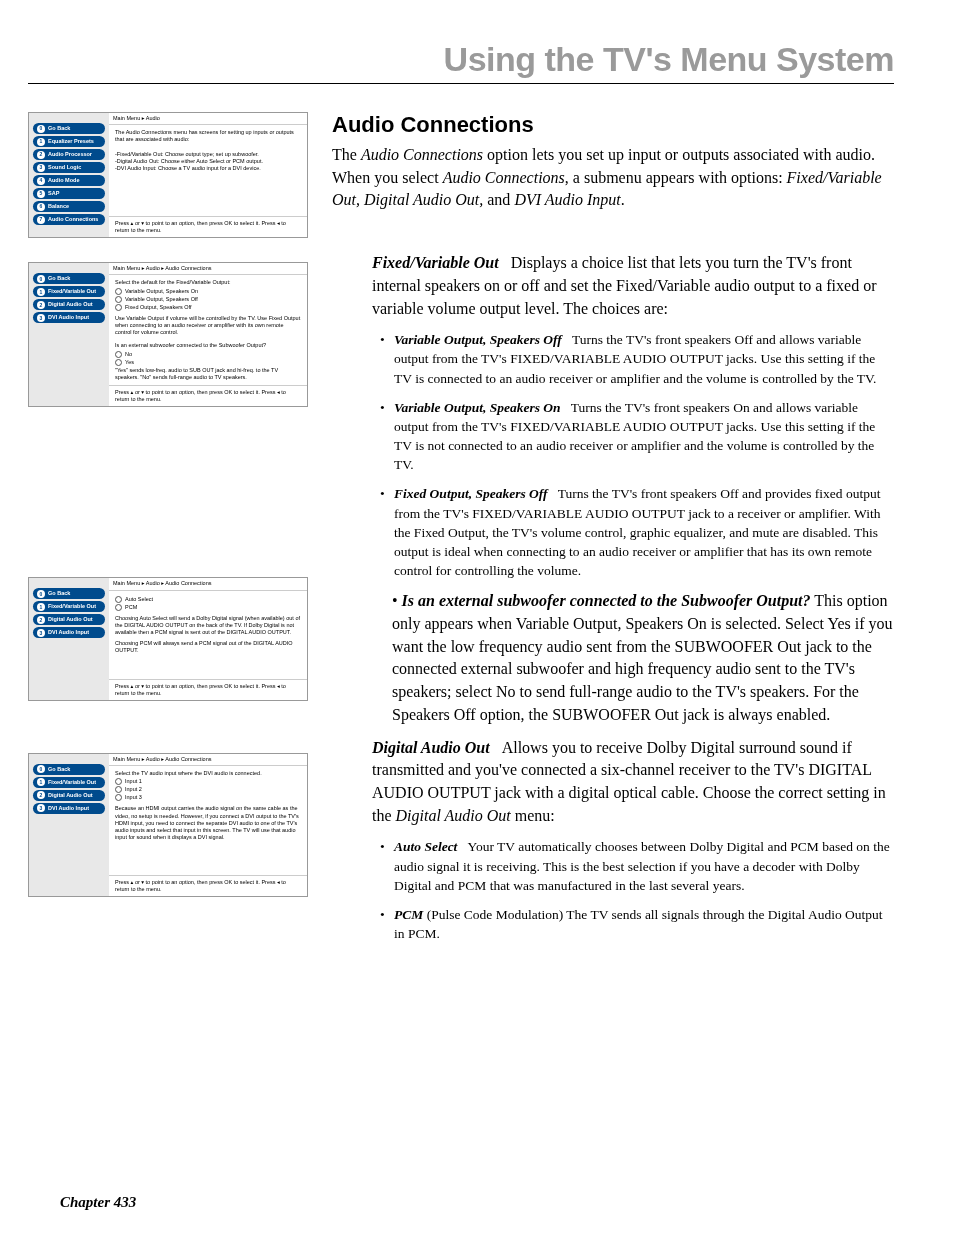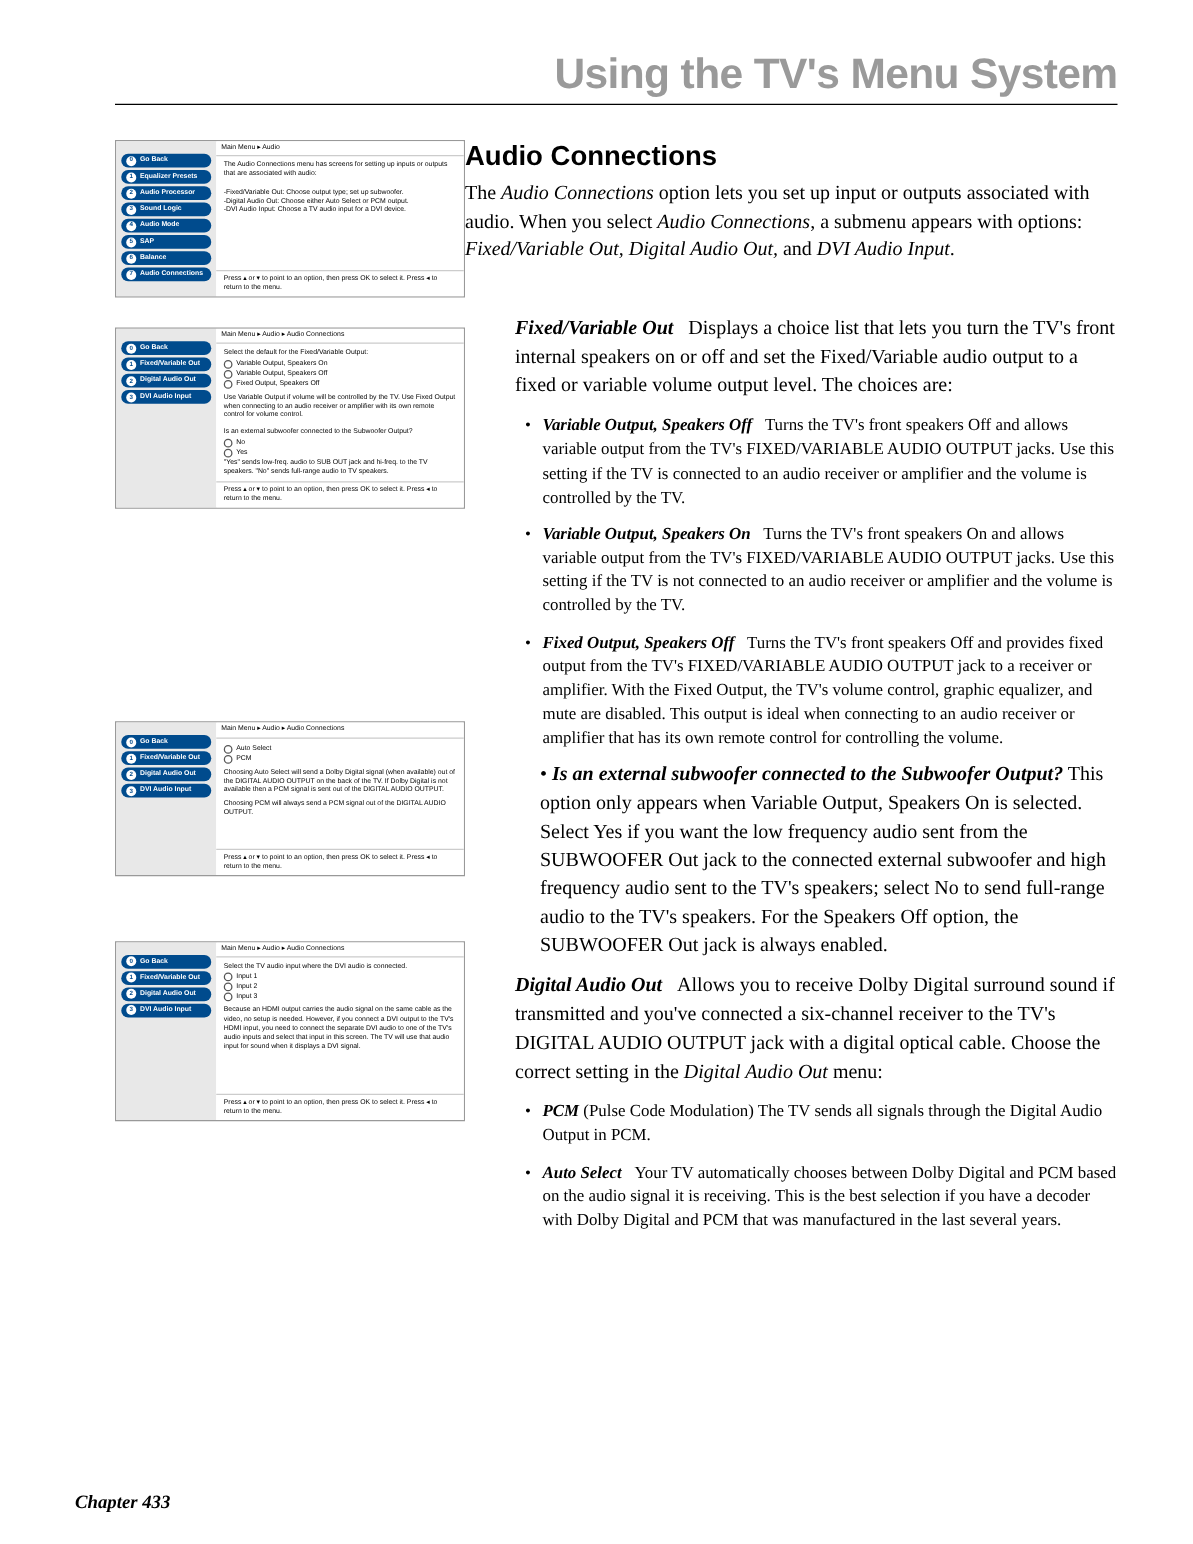--- a/index.html
+++ b/index.html
@@ -1,20 +1,20 @@
 <!DOCTYPE html>
 <html><head>
 <meta charset="utf-8">
 <style>
 *{box-sizing:border-box;margin:0;padding:0}
 body{font-family:Georgia,'Times New Roman',serif;width:954px;height:1235px;background:#fff;position:relative;color:#000}
-.page{padding:40px 60px 30px 92px}
+.page{padding:40px 60px 30px 28px}
 .title-main{font-family:Arial,Helvetica,sans-serif;font-weight:900;font-size:34px;color:#9a9a9a;text-align:right;letter-spacing:-0.5px;margin-bottom:4px}
 .title-rule{border:none;border-top:1px solid #000;margin-bottom:28px}
-.cols{display:flex;}
+.cols{display:flex;gap:24px}
 .left{width:280px;flex-shrink:0}
 .right{flex:1}
 .menu-shot{border:1px solid #999;margin-bottom:24px;display:flex;font-family:Arial,Helvetica,sans-serif;font-size:5.5px;color:#000;line-height:1.3}
 .ms-left{width:80px;background:#e8e8e8;padding:10px 4px;display:flex;flex-direction:column;gap:2px}
 .ms-right{flex:1;background:#fff;display:flex;flex-direction:column}
 .ms-btn{background:#004b8d;color:#fff;border-radius:7px;padding:1.5px 4px;display:flex;align-items:center;gap:3px;font-weight:bold}
 .ms-btn .num{background:#fff;color:#004b8d;border-radius:50%;width:8px;height:8px;display:inline-flex;align-items:center;justify-content:center;font-size:5px}
 .ms-crumb{border-bottom:1px solid #ccc;padding:2px 4px;font-size:5.5px}
 .ms-body{padding:4px 6px;flex:1;font-size:5.5px}
 .ms-foot{border-top:1px solid #ccc;padding:3px 6px;font-size:5.5px}
@@ -233,22 +233,22 @@
         <p class="li"><span class="bi">Variable Output, Speakers Off</span>&nbsp;&nbsp;&nbsp;Turns the TV's front speakers <span class="i">Off</span> and allows variable output from the TV's FIXED/VARIABLE AUDIO OUTPUT jacks. Use this setting if the TV is connected to an audio receiver or amplifier and the volume is controlled by the TV.</p>
         <p class="li"><span class="bi">Variable Output, Speakers On</span>&nbsp;&nbsp;&nbsp;Turns the TV's front speakers <span class="i">On</span> and allows variable output from the TV's FIXED/VARIABLE AUDIO OUTPUT jacks. Use this setting if the TV is not connected to an audio receiver or amplifier and the volume is controlled by the TV.</p>
         <p class="li"><span class="bi">Fixed Output, Speakers Off</span>&nbsp;&nbsp;&nbsp;Turns the TV's front speakers <span class="i">Off</span> and provides fixed output from the TV's FIXED/VARIABLE AUDIO OUTPUT jack to a receiver or amplifier. With the Fixed Output, the TV's volume control, graphic equalizer, and mute are disabled. This output is ideal when connecting to an audio receiver or amplifier that has its own remote control for controlling the volume.</p>
         <p class="li-nb">• <span class="bi">Is an external subwoofer connected to the Subwoofer Output?</span> This option only appears when <span class="i">Variable Output, Speakers On</span> is selected. Select <span class="i">Yes</span> if you want the low frequency audio sent from the SUBWOOFER Out jack to the connected external subwoofer and high frequency audio sent to the TV's speakers; select <span class="i">No</span> to send full-range audio to the TV's speakers. For the <span class="i">Speakers Off</span> option, the SUBWOOFER Out jack is always enabled.</p>
       </div>
 
       <p class="body-text indent1">
         <span class="bi">Digital Audio Out</span>&nbsp;&nbsp;&nbsp;Allows you to receive Dolby Digital surround sound if transmitted and you've connected a six-channel receiver to the TV's DIGITAL AUDIO OUTPUT jack with a digital optical cable. Choose the correct setting in the <span class="i">Digital Audio Out</span> menu:
       </p>
       <div class="list1">
+        <p class="li"><span class="bi">Auto Select</span>&nbsp;&nbsp;&nbsp;<span>Your TV automatically chooses between Dolby Digital and PCM based on the audio signal it is receiving. This is the best selection if you have a decoder with Dolby Digital and PCM that was manufactured in the last several years.</span></p>
         <p class="li"><span class="bi">PCM</span> <span>(Pulse Code Modulation)  The TV sends all signals through the Digital Audio Output in PCM.</span></p>
-        <p class="li"><span class="bi">Auto Select</span>&nbsp;&nbsp;&nbsp;<span>Your TV automatically chooses between Dolby Digital and PCM based on the audio signal it is receiving. This is the best selection if you have a decoder with Dolby Digital and PCM that was manufactured in the last several years.</span></p>
       </div>
 
     </div>
   </div>
 </div>
 
 <div class="footer">
   <span>Chapter 4</span>
   <span>33</span>
 </div>

